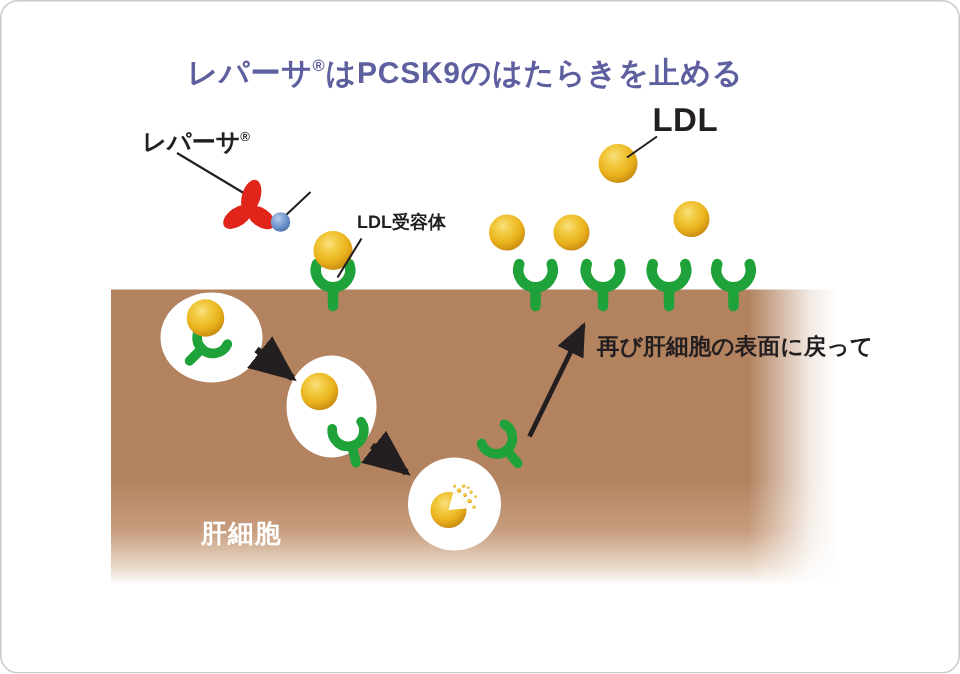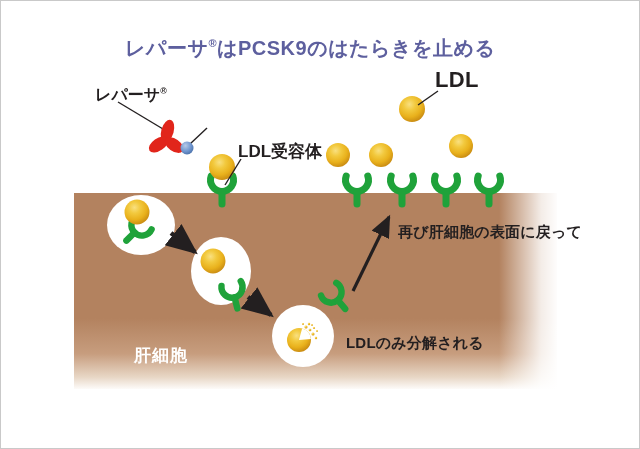--- a/index.html
+++ b/index.html
@@ -4,28 +4,28 @@
 <style>
   :root{
     --title-text:#5d5f9e; --body-text:#231f20; --liver-cell-fill:#b3825f;
     --receptor-green:#1fa23a; --ldl-gold:#e9b11c; --ldl-gold-light:#f9e080; --ldl-gold-dark:#bd7d0e;
     --antibody-red:#e1251b; --pcsk9-blue:#6f95cf; --pcsk9-blue-light:#b7cbe8; --pcsk9-blue-dark:#40679f;
     --arrow-black:#231f20; --border-gray:#c9c9c9; --liver-label-text:#ffffff;
   }
   html,body{margin:0;padding:0;background:#fff;}
   body{font-family:"Liberation Sans","DejaVu Sans",sans-serif;}
   .card{position:relative;width:638px;height:447px;border:1px solid var(--border-gray);
-        border-radius:0;background:#fff;overflow:hidden;}
+        border-radius:12px;background:#fff;overflow:hidden;}
   .graphic{position:absolute;left:0;top:0;}
   .txt{position:absolute;color:var(--body-text);font-weight:bold;white-space:nowrap;z-index:5;}
   .title{left:124px;top:34px;font-size:20px;color:var(--title-text);letter-spacing:.5px;}
   .reg{font-size:.55em;vertical-align:super;}
   .lbl-repatha{left:94px;top:84px;font-size:16px;}
   .lbl-pcsk9{left:207px;top:111px;font-size:17px;letter-spacing:.3px;}
-  .lbl-ldlr{left:237px;top:139px;font-size:17px;}
+  .lbl-ldlr{left:237px;top:139px;font-size:12px;}
   .lbl-ldl{left:434px;top:66px;font-size:22px;letter-spacing:.3px;}
   .note-recycle{left:397px;top:221px;font-size:15px;line-height:19px;letter-spacing:.2px;}
   .note-degrade{left:345px;top:333px;font-size:15px;letter-spacing:.2px;}
   .lbl-liver{left:102px;top:343px;font-size:17px;color:var(--liver-label-text);letter-spacing:1px;margin-left:31px;}
   .receptor-part{stroke:var(--receptor-green);stroke-width:7;fill:none;stroke-linecap:round;}
   .thin-line{stroke:var(--body-text);stroke-width:1.4;fill:none;}
   .arrow{stroke:var(--arrow-black);fill:none;stroke-linecap:butt;}
 </style>
 </head>
 <body>
@@ -129,15 +129,14 @@
 
   <div class="txt lbl-repatha"><span>レパーサ</span><span class="reg">®</span></div>
 
   <div class="txt lbl-ldlr">LDL受容体</div>
   <div class="txt lbl-ldl">LDL</div>
 
   <div class="txt note-recycle">
     <div>再び肝細胞の表面に戻って</div>
   </div>
 
-  <div class="txt note-degrade">LDLのみ分解される</div>
   <div class="txt lbl-liver">肝細胞</div>
 </div>
 
 </body></html>

